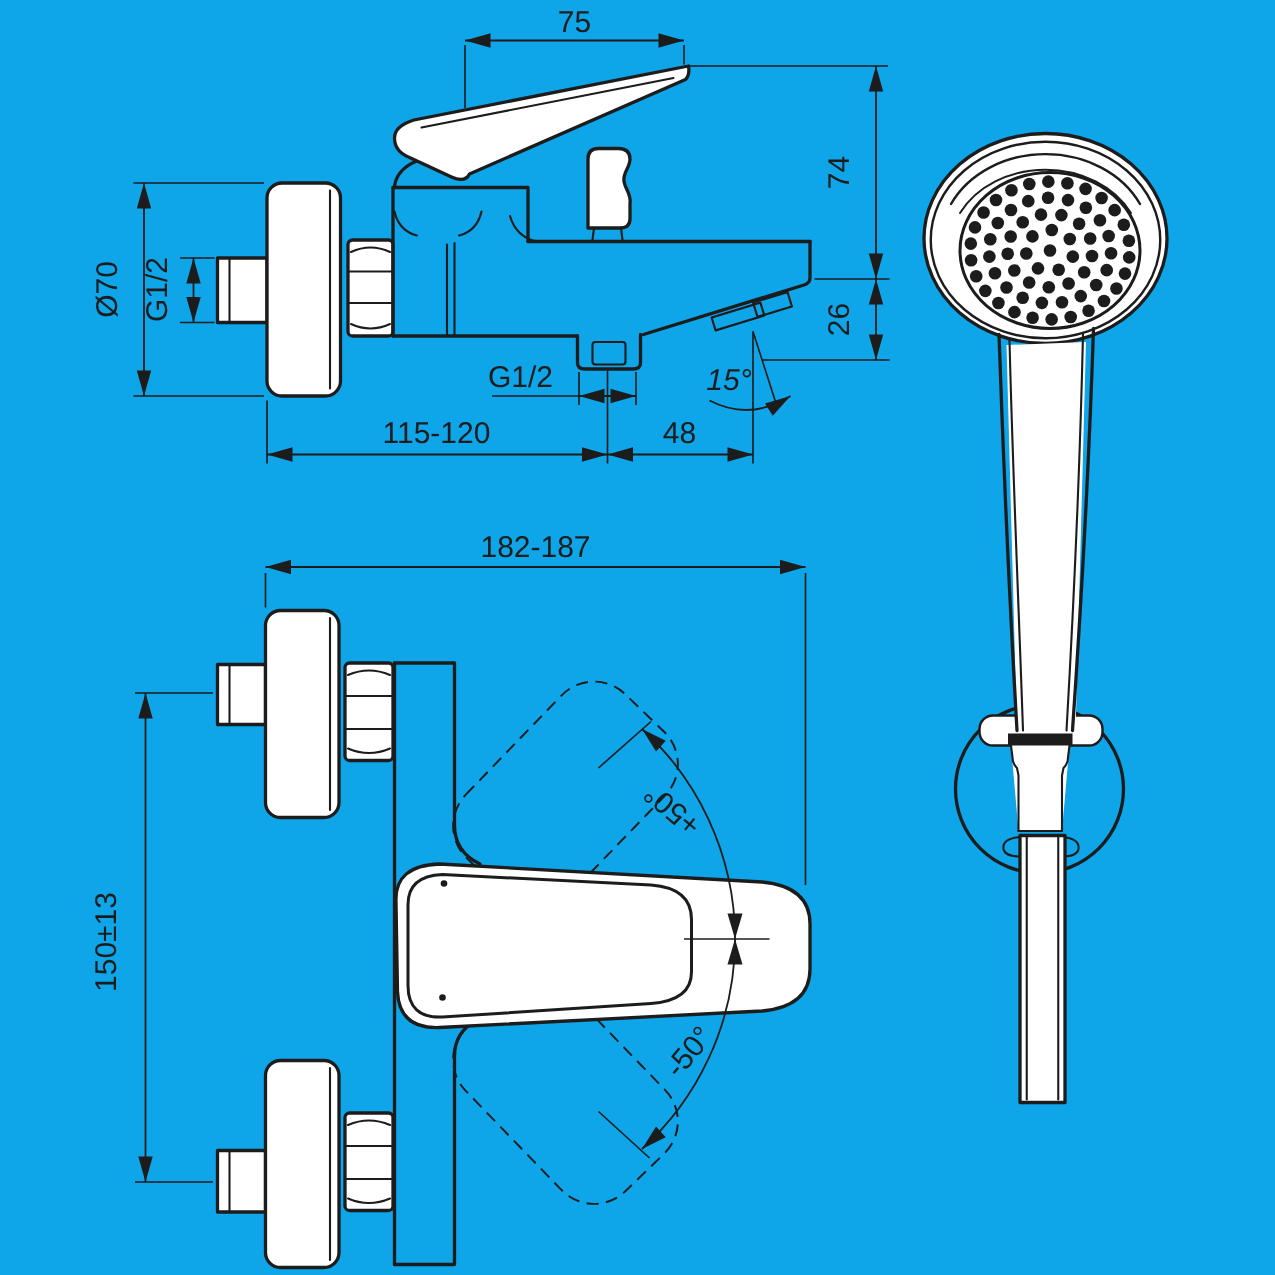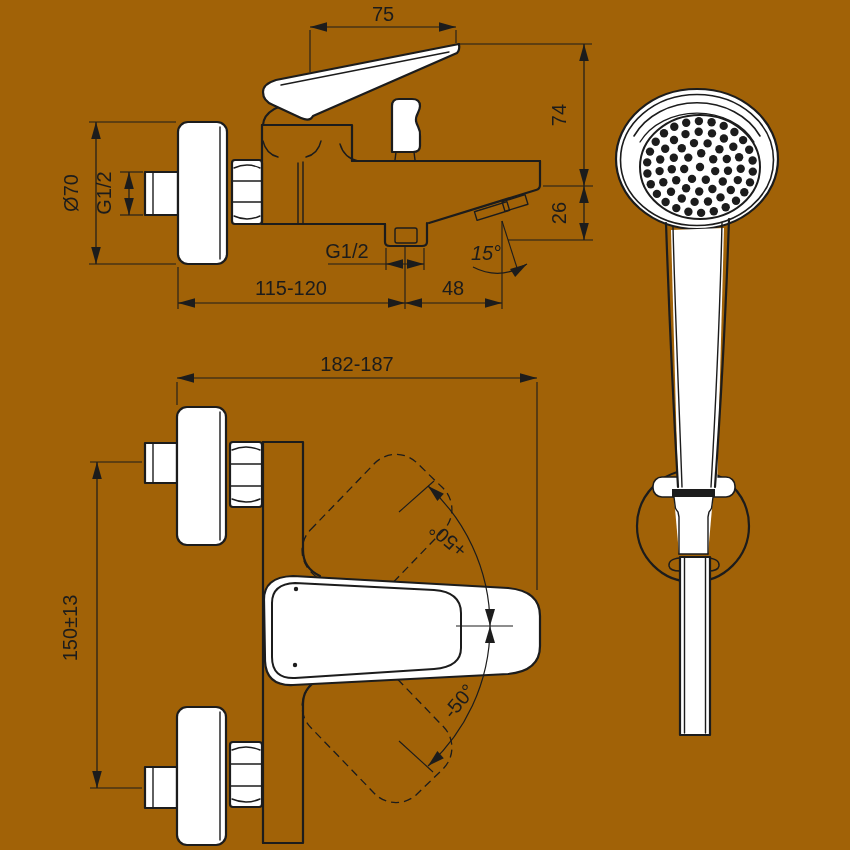--- a/index.html
+++ b/index.html
@@ -1,16 +1,16 @@
 <!DOCTYPE html>
 <html><head>
 <meta charset="utf-8">
 <style>
   html,body{margin:0;padding:0;background:#ffffff;}
-  .stage{width:850px;height:850px;position:relative;background:#a16207;overflow:hidden;}
+  .stage{width:850px;height:850px;position:relative;background:#0ea5e9;overflow:hidden;}
   svg{display:block;}
   svg text{font-family:"Liberation Sans","DejaVu Sans",sans-serif;font-size:20px;fill:#1c1c1c;}
   .ol{fill:none;stroke:#1c1c1c;stroke-width:2.2;stroke-linejoin:round;stroke-linecap:round;}
   .ol2{fill:none;stroke:#1c1c1c;stroke-width:1.4;stroke-linejoin:round;stroke-linecap:round;}
   .wf{fill:#ffffff;stroke:#1c1c1c;stroke-width:2.2;stroke-linejoin:round;}
   .wf2{fill:#ffffff;stroke:#1c1c1c;stroke-width:1.6;stroke-linejoin:round;}
   .mask{fill:#ffffff;stroke:none;}
   .dim{fill:none;stroke:#1c1c1c;stroke-width:1.2;}
   .ext{fill:none;stroke:#1c1c1c;stroke-width:1.1;}
   .dash{fill:none;stroke:#1c1c1c;stroke-width:1.3;stroke-dasharray:8 5;}

